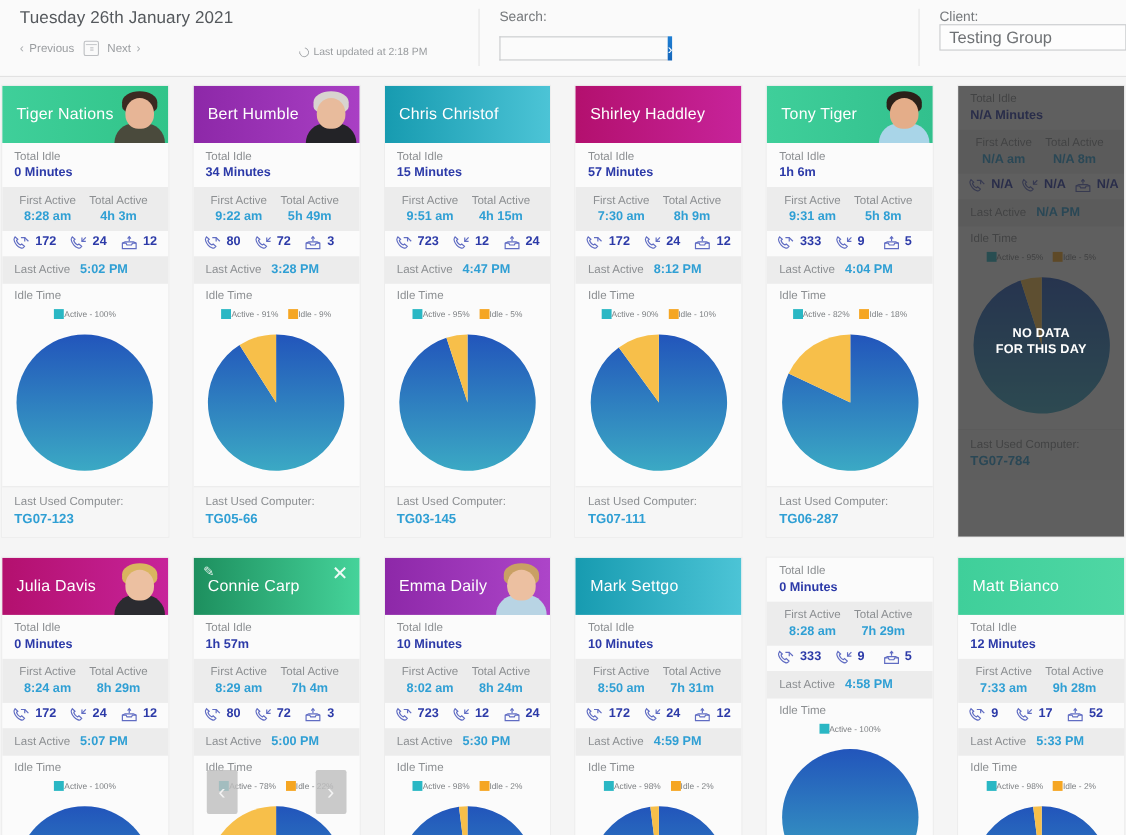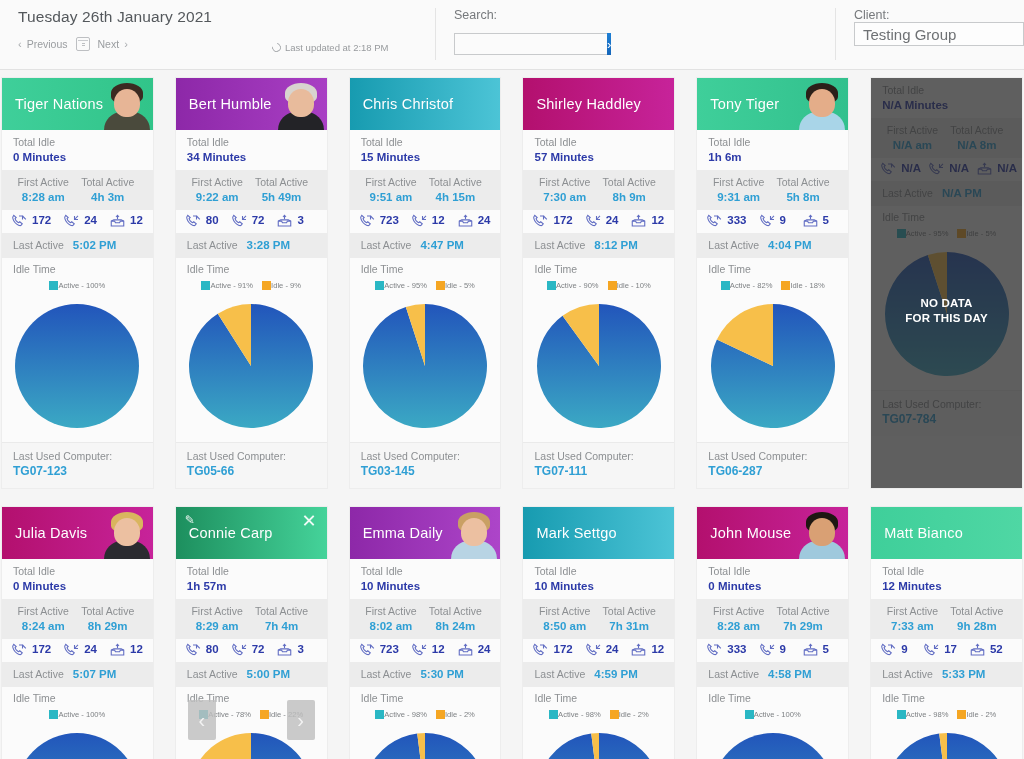--- a/index.html
+++ b/index.html
@@ -1132,30 +1132,20 @@
       <stop offset="100%" stop-color="#3ba9c4"></stop>
     </linearGradient>
           </defs>
     <path fill="url(#pg9)" d="M 66 66 L 66 4 A 62 62 0 1 1 58.22933951901314 4.488888518502371 Z"></path>
     <path fill="#f7bf4a" d="M 66 66 L 58.22933951901314 4.488888518502371 A 62 62 0 0 1 66 4 Z"></path>
   </svg>
     </div>
 
   </div>
     <div class="card">
-    <div class="card-hd" style="background:linear-gradient(90deg, #b3106e 0%, #c7239a 100%)">
-
-      <span class="name">John Mouse</span>
-      <div class="avatar">
-     <div class="body" style="background:#9fc9dd"></div>
-     <div class="hair" style="background:#1e1712"></div>
-     <div class="face" style="background:#d9a074"></div>
-  </div>
-
-    </div>
 
     <div class="row">
       <div class="lbl">Total Idle</div>
       <div class="val">0 Minutes</div>
     </div>
 
     <div class="row alt two">
       <div>
         <div class="lbl">First Active</div>
         <div class="val cy">8:28 am</div>

